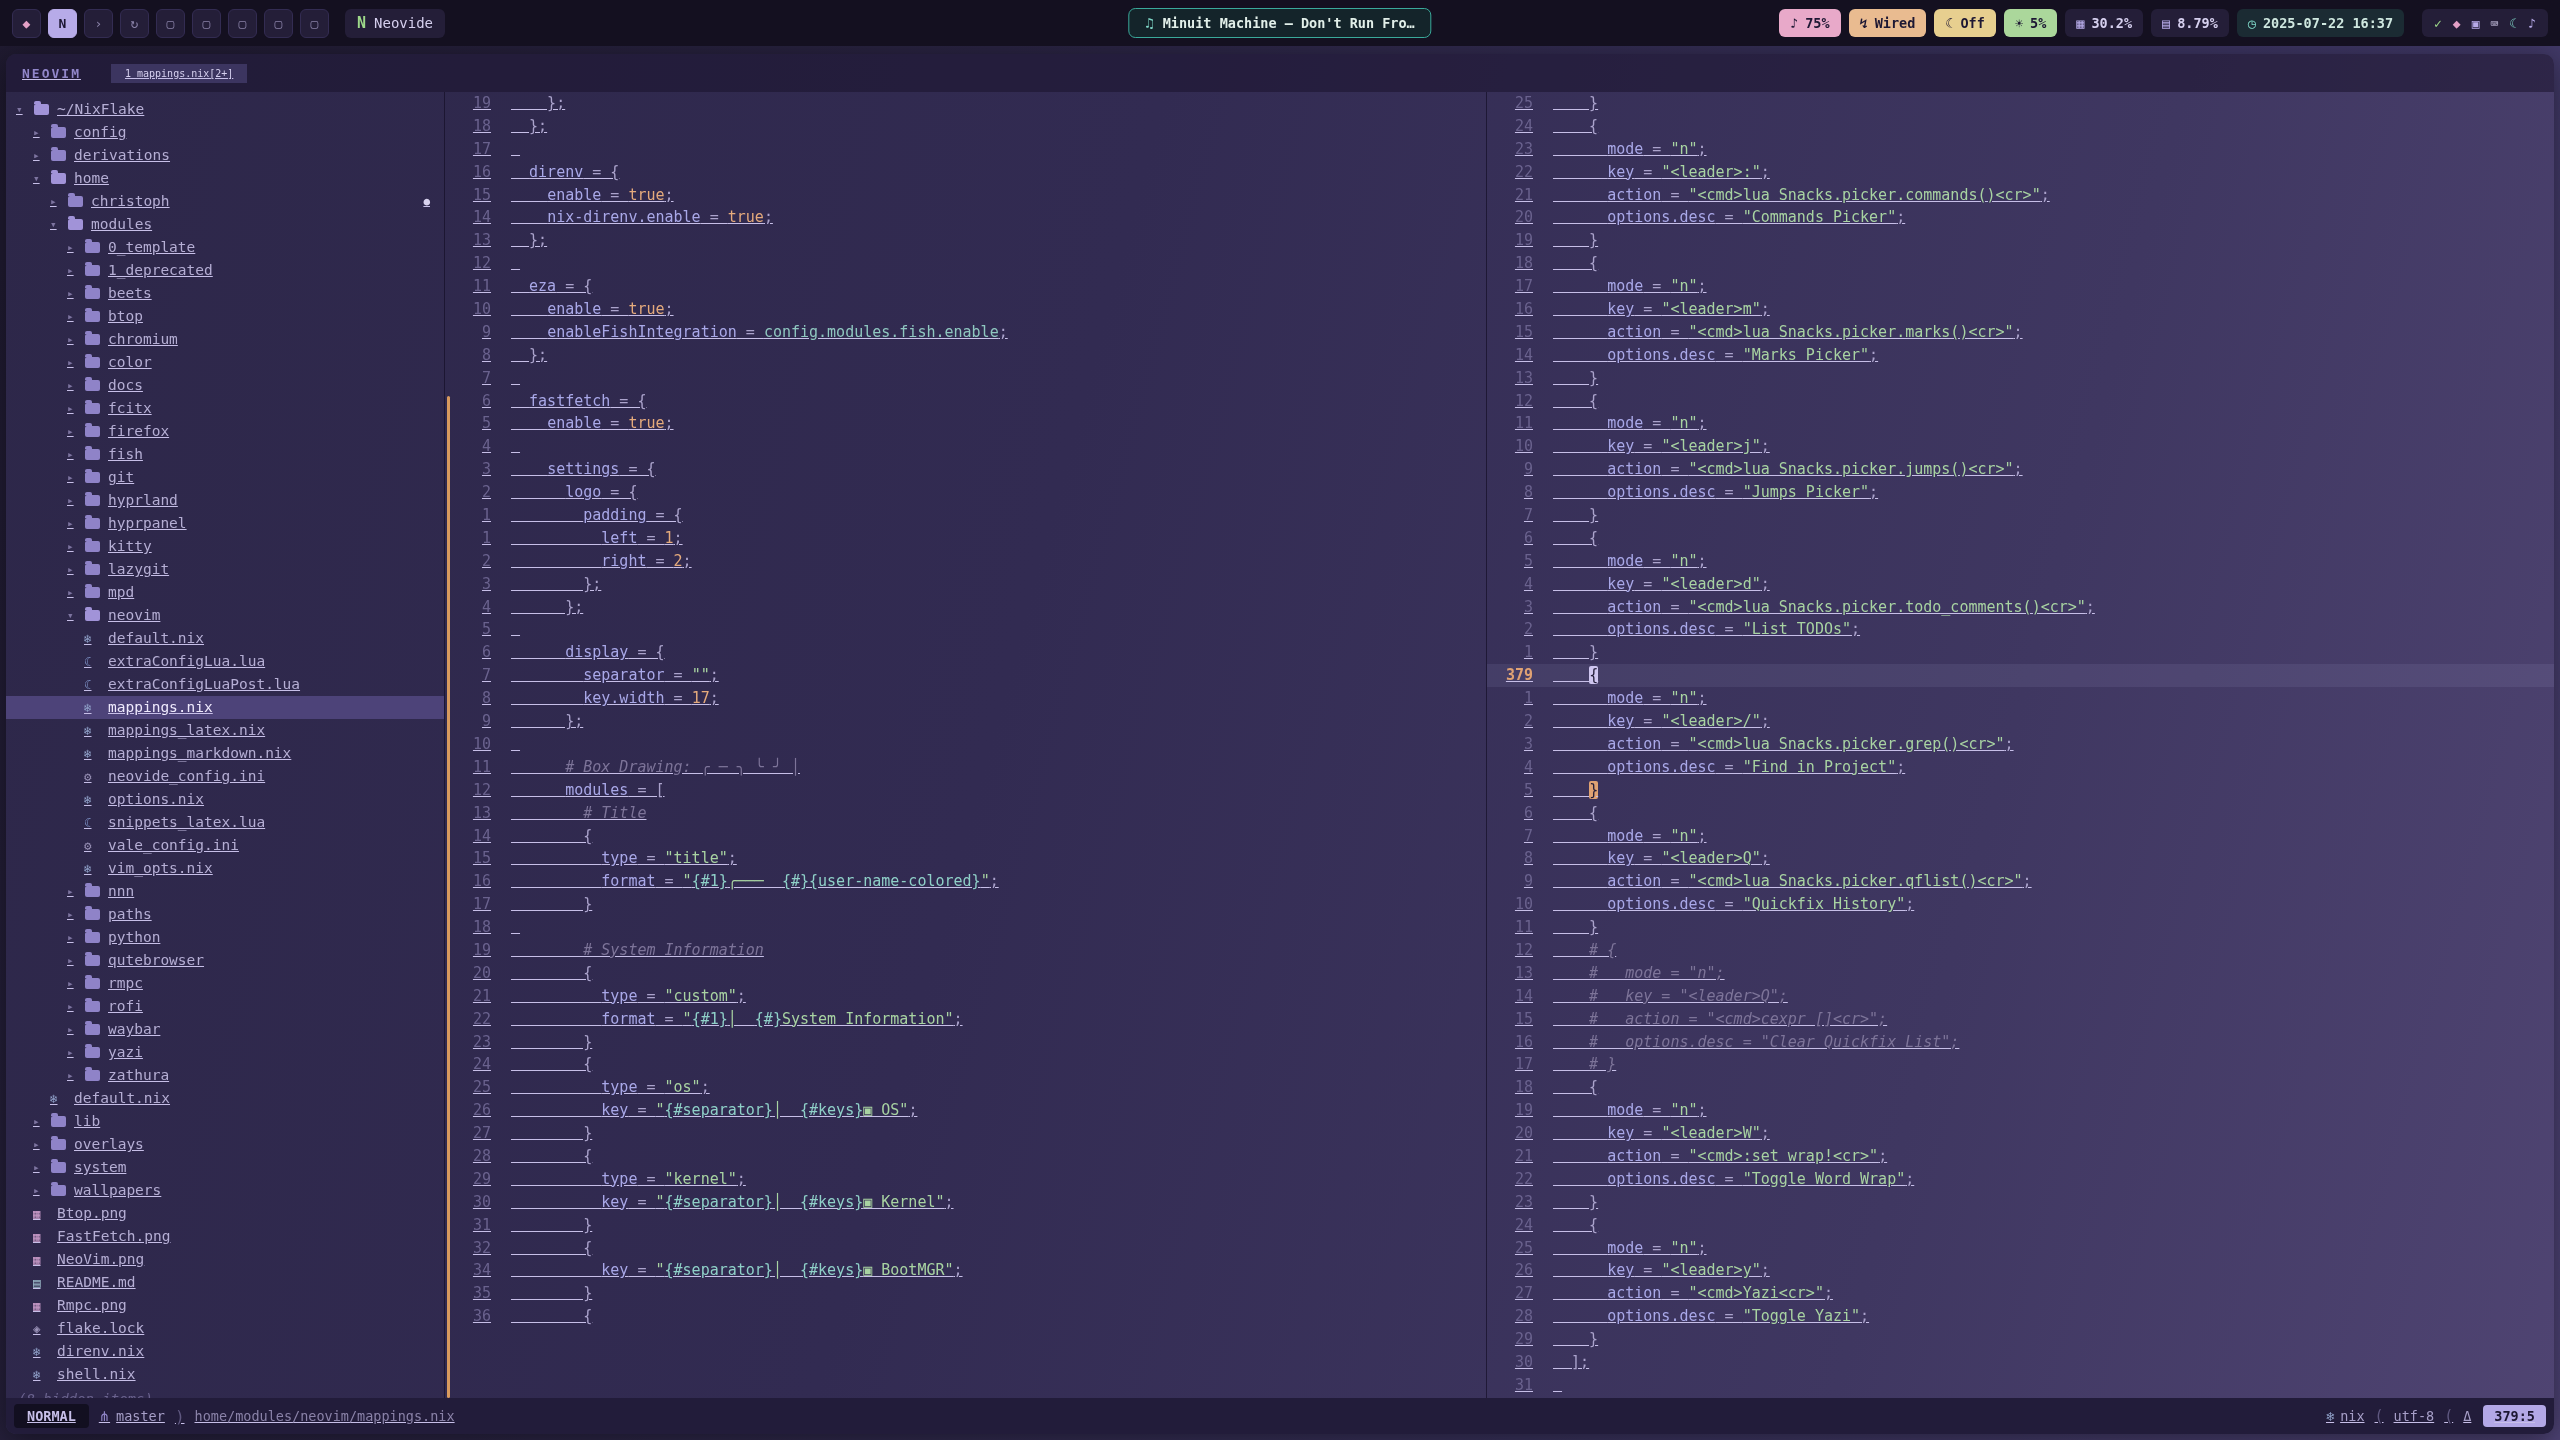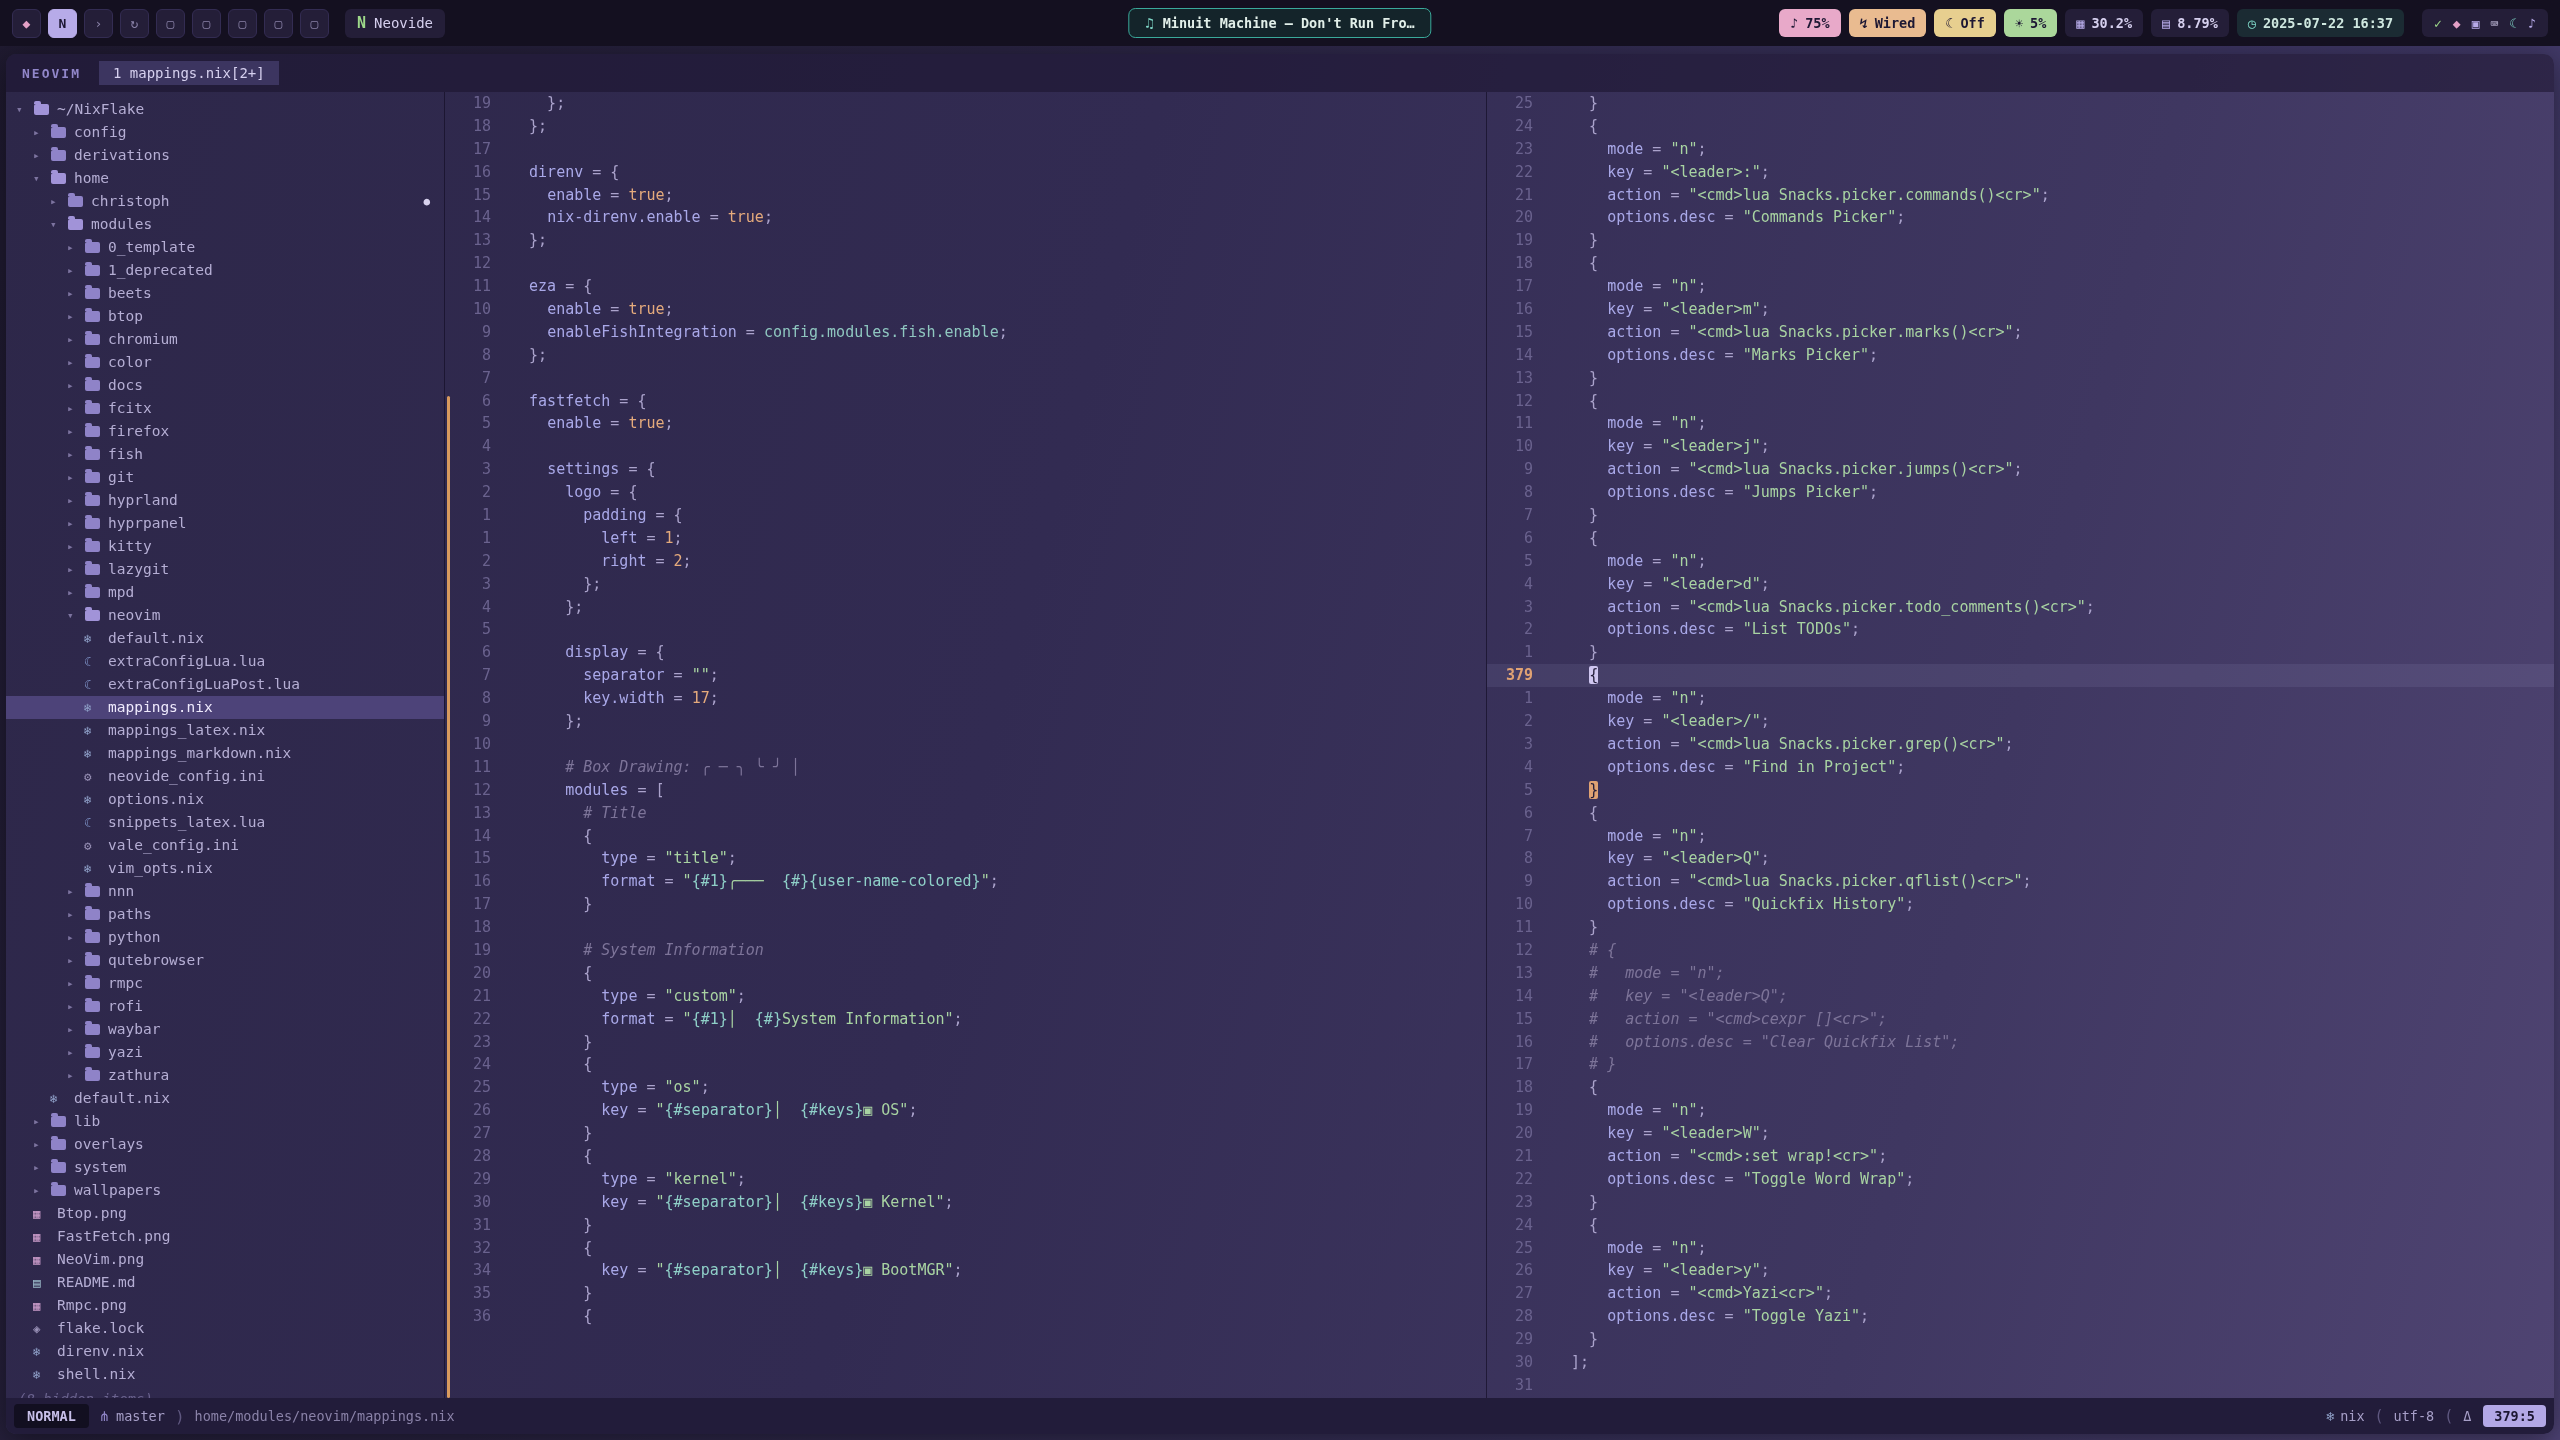--- a/index.html
+++ b/index.html
@@ -31,24 +31,24 @@
   .mod-green{background:#abd79b;color:#1d1733;}
   .mod-dark{background:#241e38;color:#d6d0ef;}
   .mod-dark .mico{color:#b7abe8;}
   .mod-darkteal{background:#1b2b33;color:#cfe8e0;}
   .mod-darkteal .mico{color:#7fd8c8;}
   #tray{display:flex;align-items:center;gap:11px;margin-left:10px;background:#241e38;border-radius:6px;height:28px;padding:0 12px;}
   .tico{font-size:13px;cursor:default;}
   
   .nwin{margin:8px 6px 0;height:1380px;border-radius:10px;overflow:hidden;
         background:linear-gradient(105deg,#2d2749 0%,#322b52 40%,#3f3761 75%,#4f4472 100%);
-        display:flex;flex-direction:column;box-shadow:0 6px 30px rgba(0,0,0,.45);}
+        display:flex;flex-direction:column;box-shadow:0 6px 30px rgba(0,0,0,.45);text-decoration:underline;}
   .tabline{height:38px;background:rgba(25,19,44,.55);display:flex;align-items:center;gap:18px;padding:0 16px;flex:0 0 auto;}
   .nvtitle{color:#9186c9;font-size:13px;font-weight:bold;letter-spacing:2px;}
-  .tab{background:#3c3560;color:#d6d0ef;font-size:14px;padding:4px 14px;border-radius:0;}
+  .tab{background:#3c3560;color:#d6d0ef;font-size:10px;padding:4px 14px;border-radius:0;margin-left:12px;}
   .main{flex:1;display:flex;position:relative;overflow:hidden;}
   
   .tree{width:438px;flex:0 0 auto;padding-top:6px;overflow:hidden;font-size:14.5px;}
   .trow{display:flex;align-items:center;height:23px;line-height:23px;white-space:nowrap;padding-left:10px;}
   .tsel{background:#4d4379;}
   .tsel .tlab{color:#efeafd;}
   .tind{display:inline-block;flex:0 0 auto;}
   .tarrow{display:inline-block;width:16px;color:#7d74a0;font-size:11px;flex:0 0 auto;}
   .tlab{color:#b5aed4;}
   .moddot{margin-left:auto;padding-right:14px;color:#d8d2ee;font-size:11px;}

